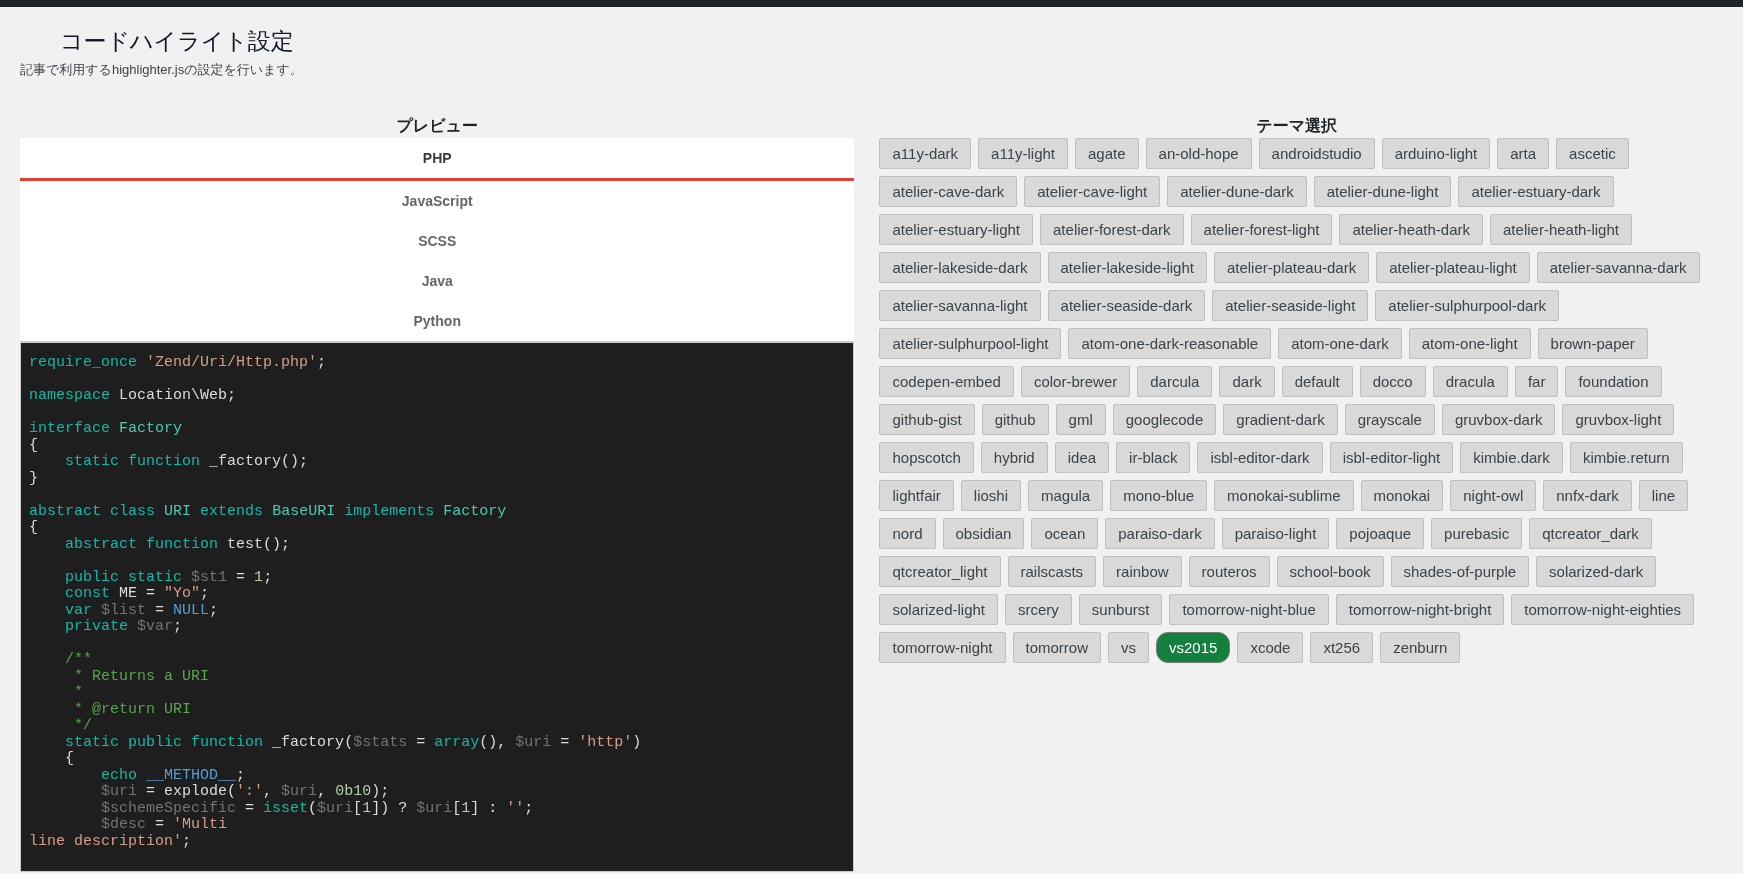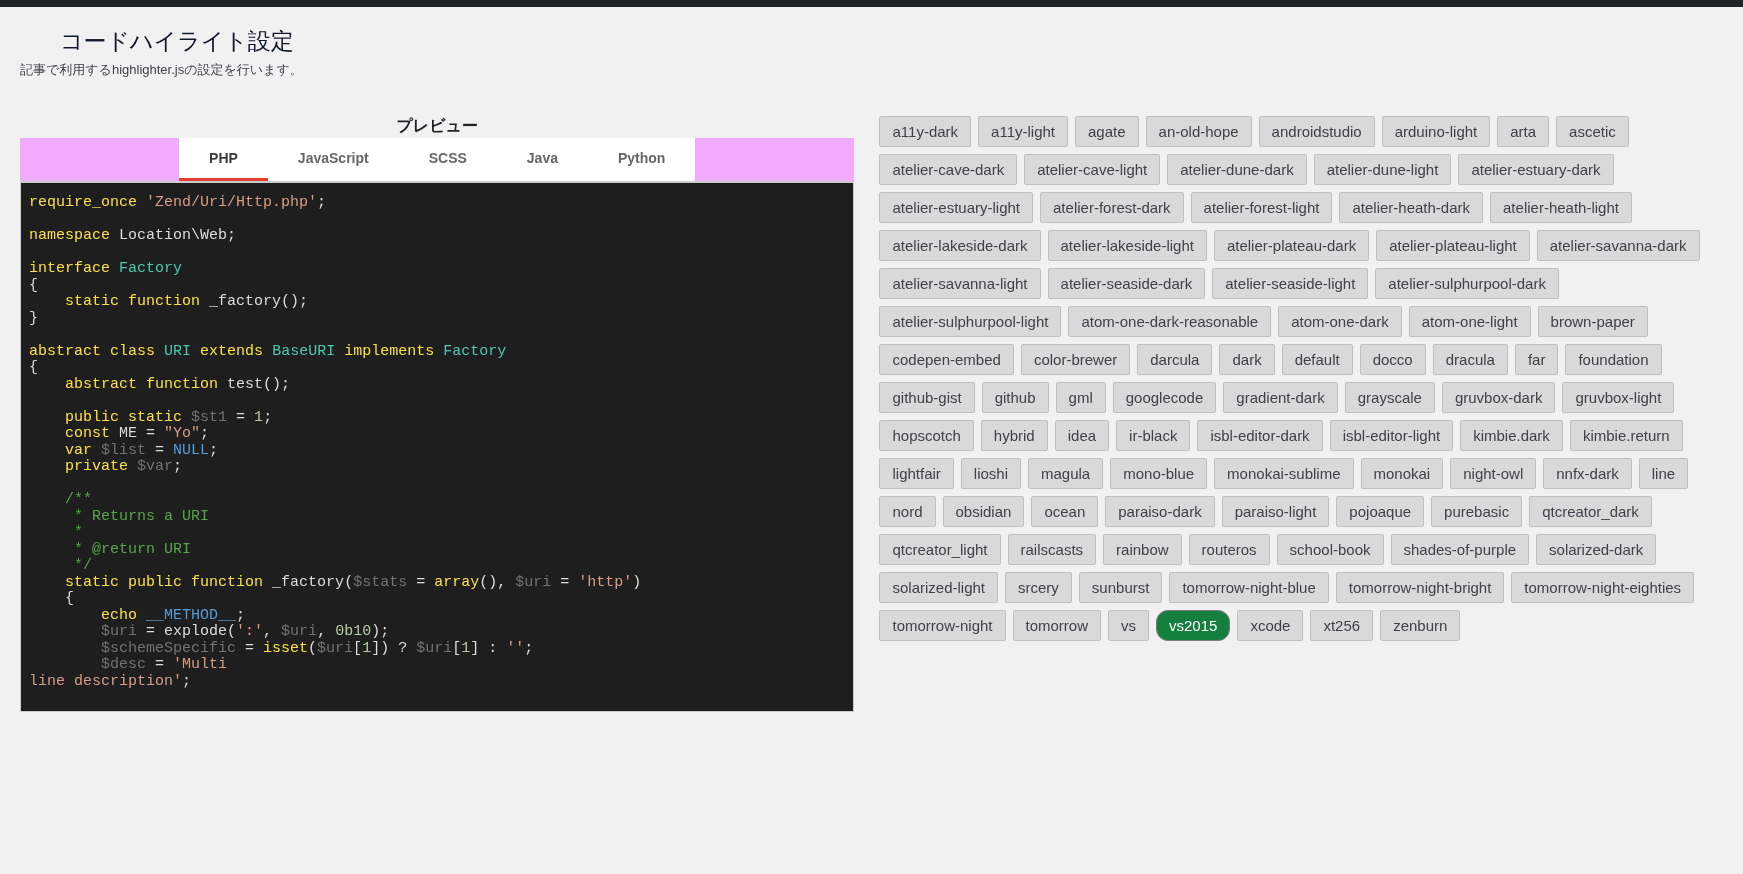--- a/index.html
+++ b/index.html
@@ -36,22 +36,23 @@
 .right-col { width: 49%; }
 .section-title {
   text-align: center;
   font-size: 16px;
   font-weight: 700;
   margin-bottom: 1px;
   color: #1d2327;
 }
 .tab-row {
   display: flex;
-  background: #f0abfc;
+  background: #7dd3fc;
   border-bottom: 1px solid #ccc;
+  flex-direction: column;
 }
 .tab-spacer { flex: 1; }
 .tab-item {
   flex: 0 0 auto;
   padding: 12px 30px;
   text-align: center;
   font-size: 14px;
   font-weight: 700;
   color: #666;
   cursor: pointer;
@@ -69,21 +70,21 @@
   line-height: 1.1;
   padding: 12px 8px 8px 8px;
   height: 530px;
   overflow: auto;
   white-space: pre;
   border: 1px solid #ccc;
 }
 .code-pane::-webkit-scrollbar { height: 13px; width: 13px; }
 .code-pane::-webkit-scrollbar-track { background: #2a2a2a; }
 .code-pane::-webkit-scrollbar-thumb { background: #666; }
-.kw { color: #fde047; }
+.kw { color: #14b8a6; }
 .str { color: #d69d85; }
 .type { color: #4ec9b0; }
 .punc { color: #dcdcdc; }
 .comment { color: #57a64a; }
 .num { color: #b5cea8; }
 .var { color: #737373; margin-top: 12px; }
 .fn { color: #dcdcdc; }
 .const { color: #dcdcdc; }
 .builtin { color: #569cd6; }
 
@@ -166,20 +167,21 @@
 <span class="punc">    </span><span class="kw">static</span><span class="punc"> </span><span class="kw">public</span><span class="punc"> </span><span class="kw">function</span><span class="punc"> </span><span class="fn">_factory</span><span class="punc">(</span><span class="var">$stats</span><span class="punc"> = </span><span class="kw">array</span><span class="punc">(), </span><span class="var">$uri</span><span class="punc"> = </span><span class="str">'http'</span><span class="punc">)</span>
 <span class="punc">    {</span>
 <span class="punc">        </span><span class="kw">echo</span><span class="punc"> </span><span class="builtin">__METHOD__</span><span class="punc">;</span>
 <span class="punc">        </span><span class="var">$uri</span><span class="punc"> = </span><span class="fn">explode</span><span class="punc">(</span><span class="str">':'</span><span class="punc">, </span><span class="var">$uri</span><span class="punc">, </span><span class="num">0b10</span><span class="punc">);</span>
 <span class="punc">        </span><span class="var">$schemeSpecific</span><span class="punc"> = </span><span class="kw">isset</span><span class="punc">(</span><span class="var">$uri</span><span class="punc">[</span><span class="num">1</span><span class="punc">]) ? </span><span class="var">$uri</span><span class="punc">[</span><span class="num">1</span><span class="punc">] : </span><span class="str">''</span><span class="punc">;</span>
 <span class="punc">        </span><span class="var">$desc</span><span class="punc"> = </span><span class="str">'Multi</span>
 <span class="str">line description'</span><span class="punc">;</span>
 </div>
     </div>
     <div class="right-col">
+      <div class="section-title">テーマ選択</div>
       <div class="theme-list" id="theme-list">
           <button class="theme-btn">a11y-dark</button>
           <button class="theme-btn">a11y-light</button>
           <button class="theme-btn">agate</button>
           <button class="theme-btn">an-old-hope</button>
           <button class="theme-btn">androidstudio</button>
           <button class="theme-btn">arduino-light</button>
           <button class="theme-btn">arta</button>
           <button class="theme-btn">ascetic</button>
           <button class="theme-btn">atelier-cave-dark</button>

